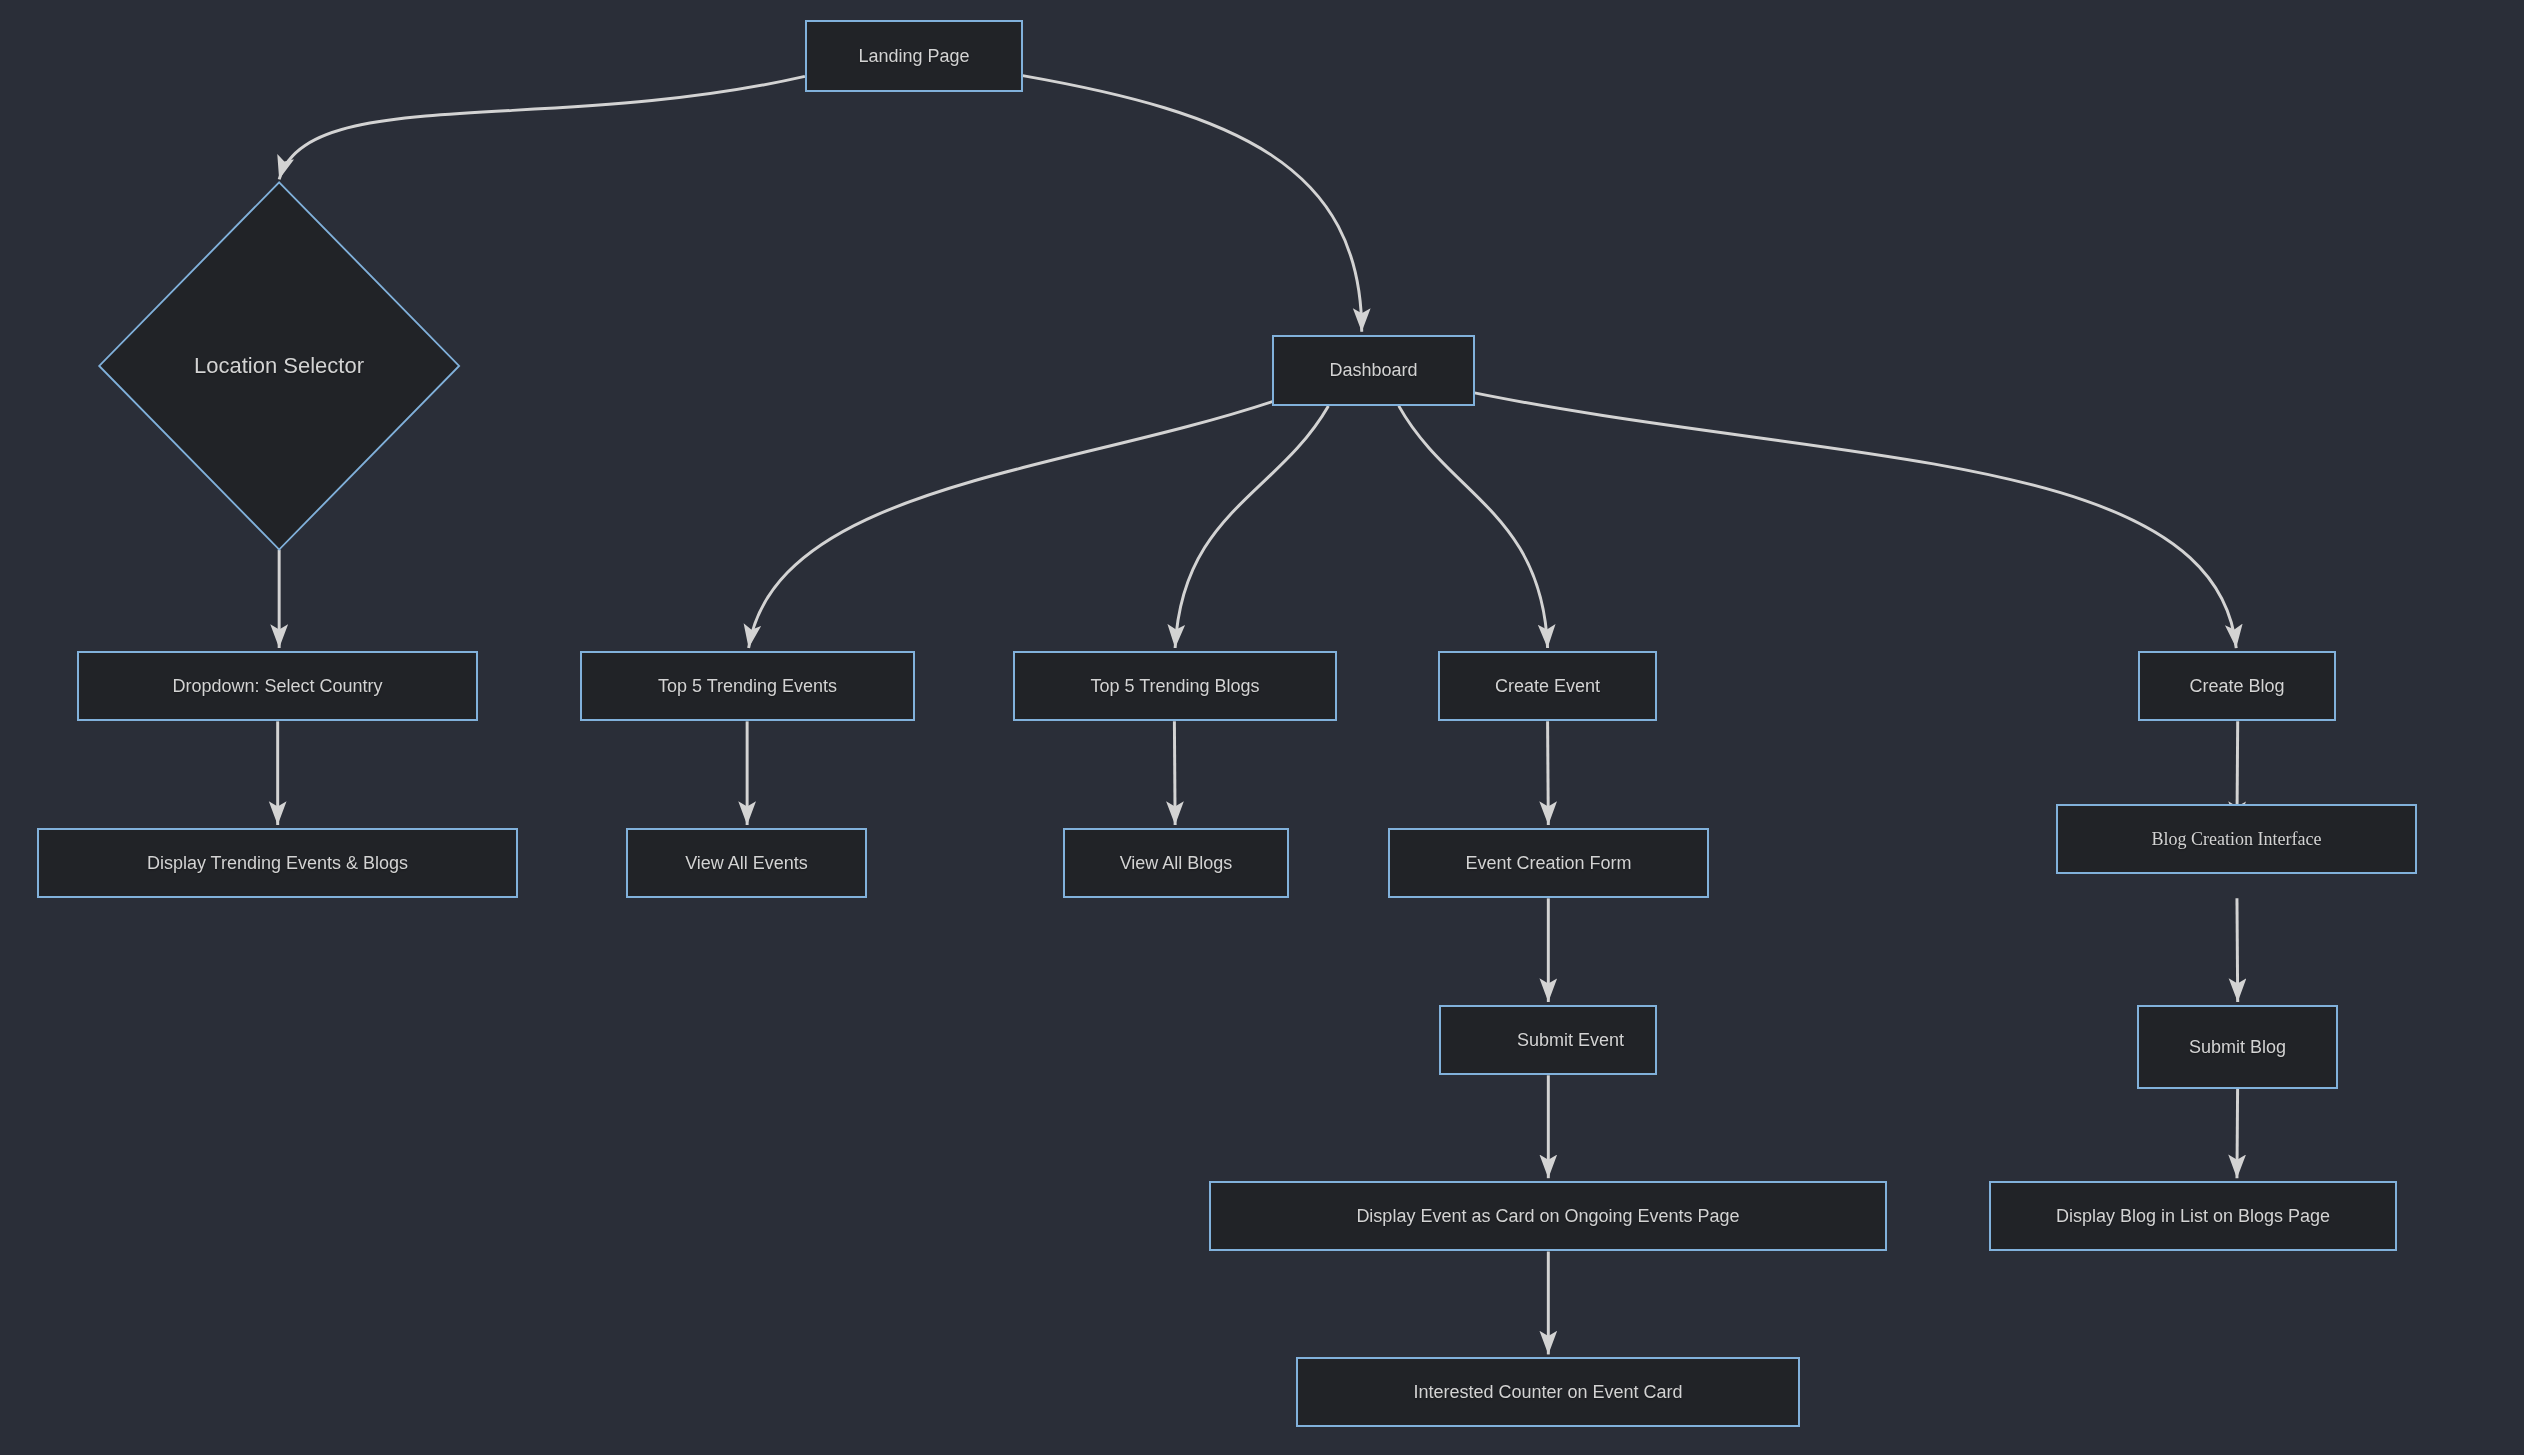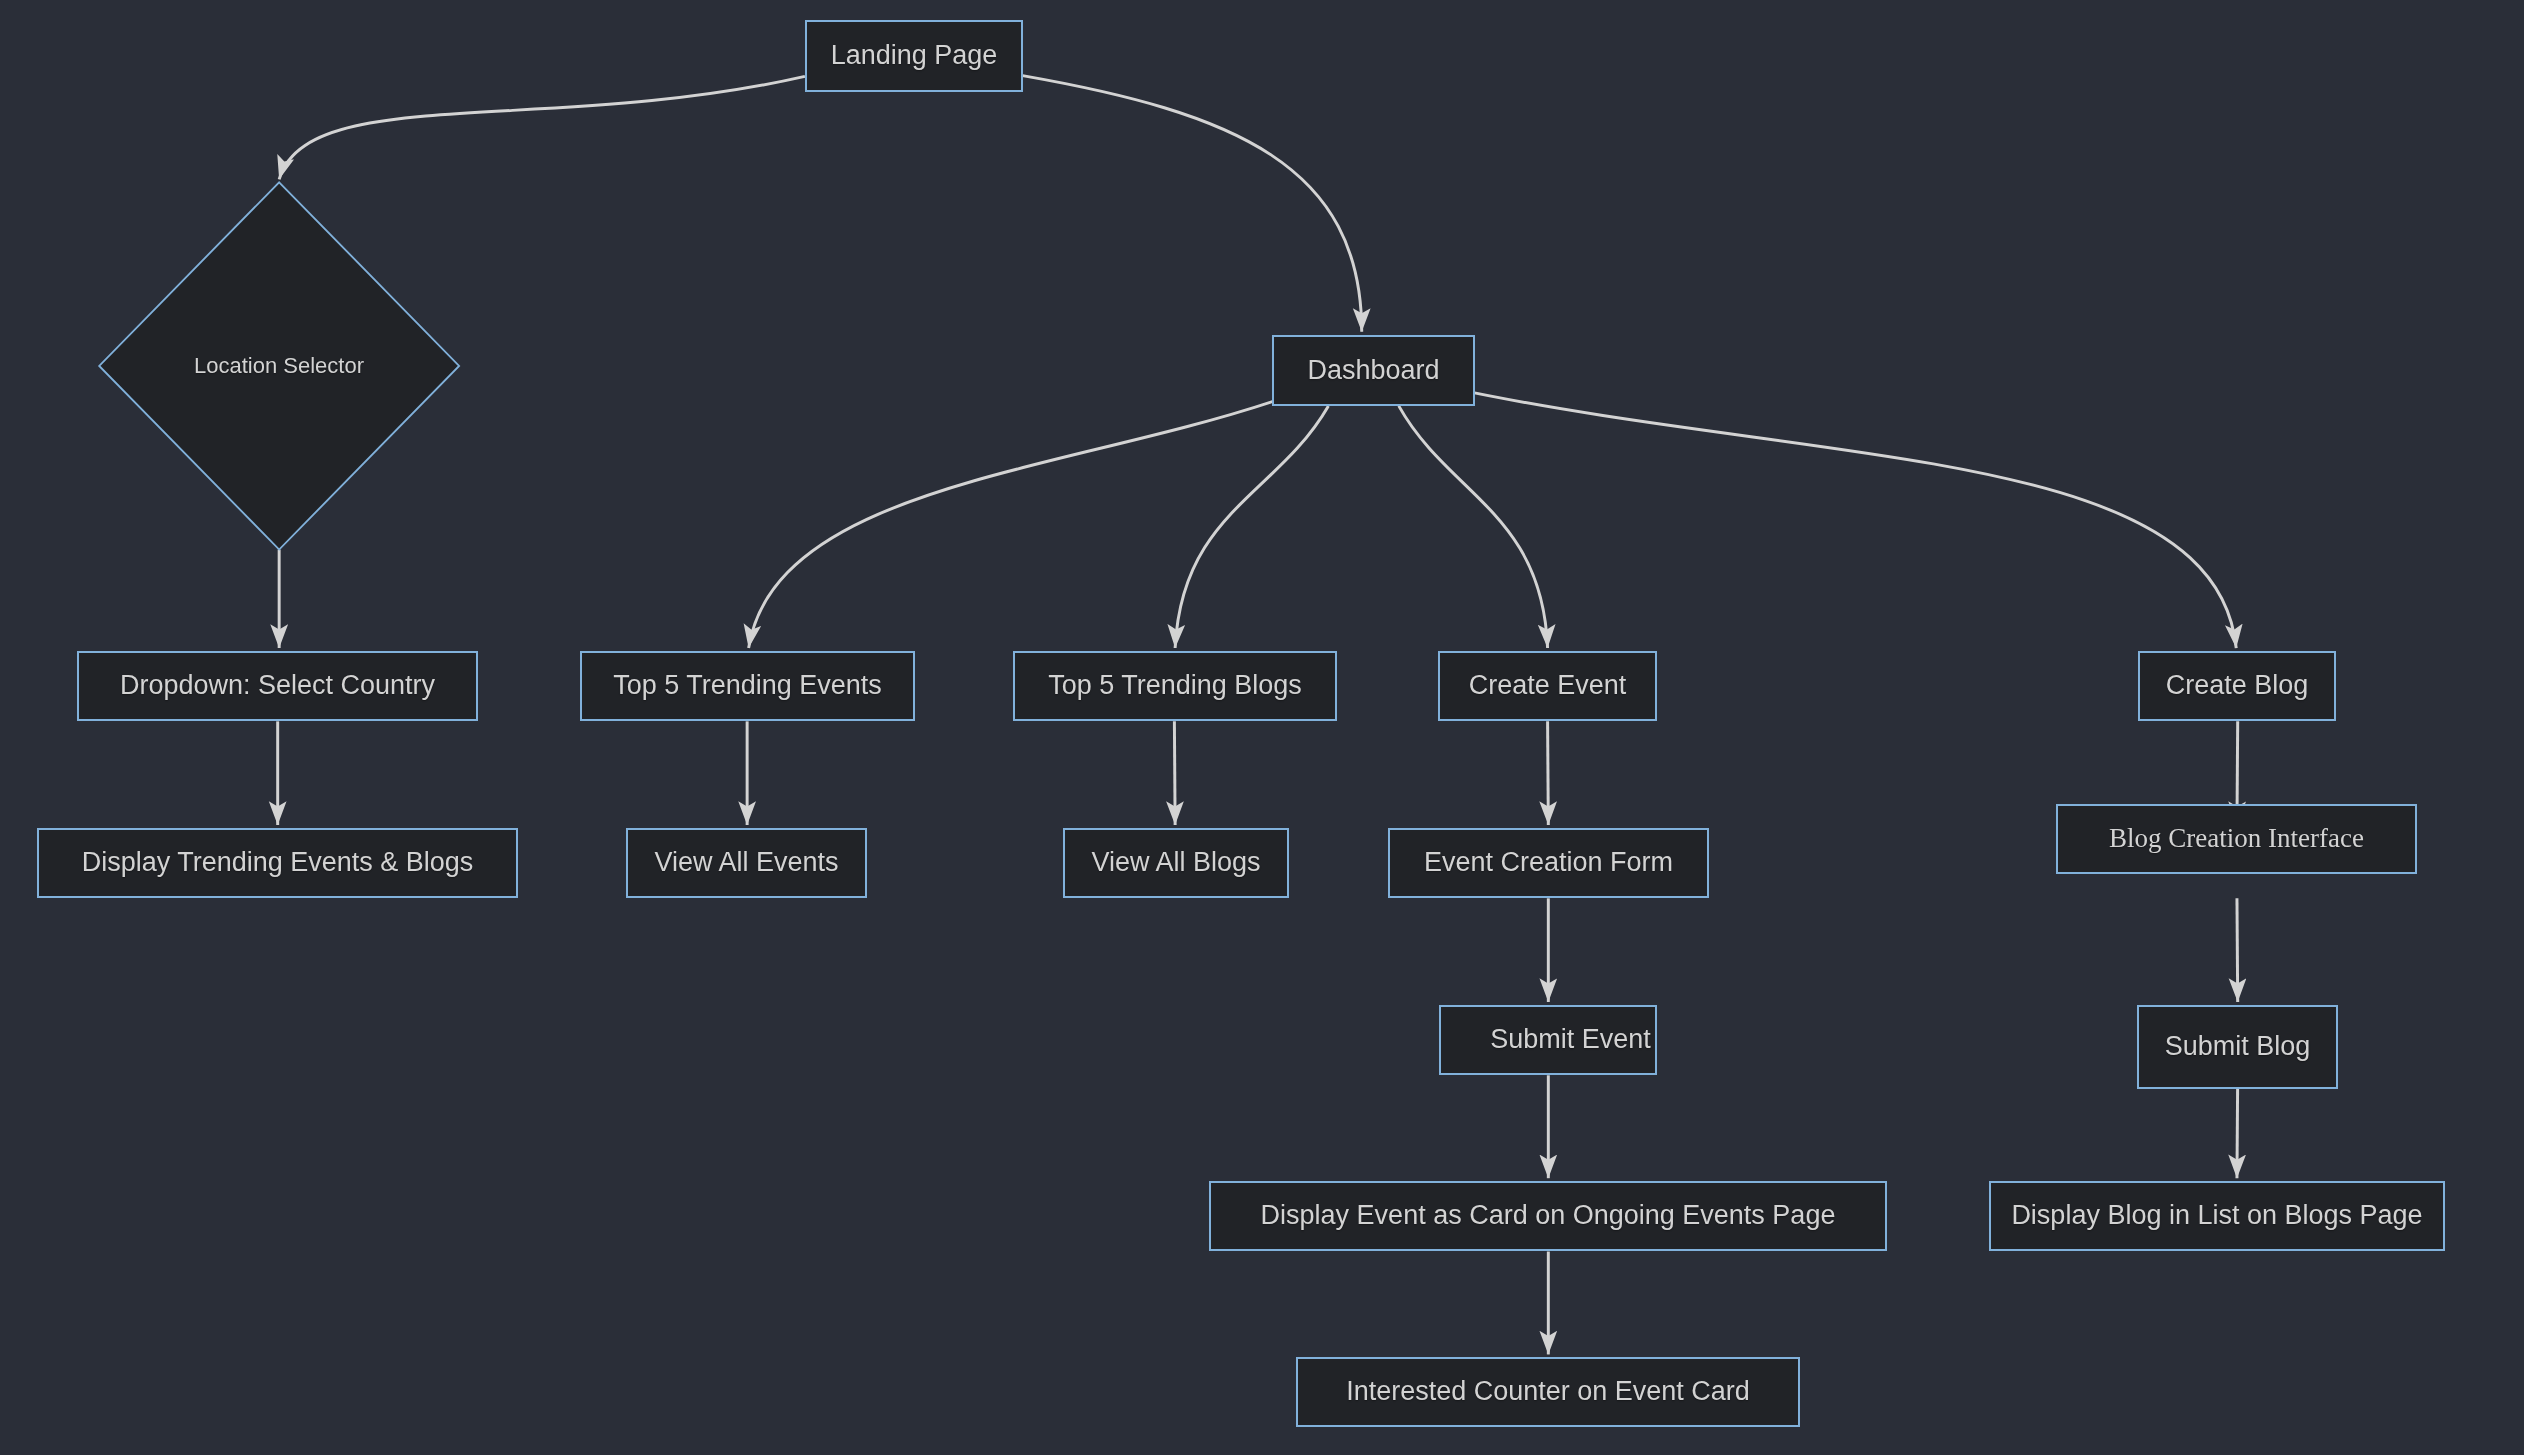--- a/index.html
+++ b/index.html
@@ -20,21 +20,21 @@
   .stage svg{position:absolute;left:0;top:0;width:2525px;height:1456px;display:block;}
   .edge{fill:none;stroke:var(--edge);stroke-width:4px;}
   .diamond-shape{fill:var(--node-fill);stroke:var(--node-border);stroke-width:2.5px;}
   .node{
     position:absolute;
     box-sizing:border-box;
     background:var(--node-fill);
     border:2.2px solid var(--node-border);
     display:flex;align-items:center;justify-content:center;
     color:var(--text);
-    font-size:27px;
+    font-size:18px;
     line-height:1.15;
     white-space:nowrap;
     text-shadow:0 0.7px 1.5px rgba(0,0,0,.35);
   }
   .diamond-label{
     position:absolute;
     display:flex;align-items:center;justify-content:center;
     color:var(--text);
     font-size:22px;
     white-space:nowrap;
@@ -117,18 +117,18 @@
       </div>
       <div class="node" style="left: 2138px; top: 651px; width: 198px; height: 70px;">
         <span>Create Blog</span>
       </div>
       <div class="node" style="left: 2056px; top: 804px; width: 361px; height: 70px; font-family: Liberation Serif, serif;">
         <span>Blog Creation Interface</span>
       </div>
       <div class="node" style="left: 2137px; top: 1005px; width: 201px; height: 84px;">
         <span>Submit Blog</span>
       </div>
-      <div class="node" style="left: 1989px; top: 1181px; width: 456px; height: 70px;">
+      <div class="node" style="left: 1989px; top: 1181px; width: 408px; height: 70px;">
         <span>Display Blog in List on Blogs Page</span>
       </div>
     </div>
 </div>
 
 
 </body></html>

